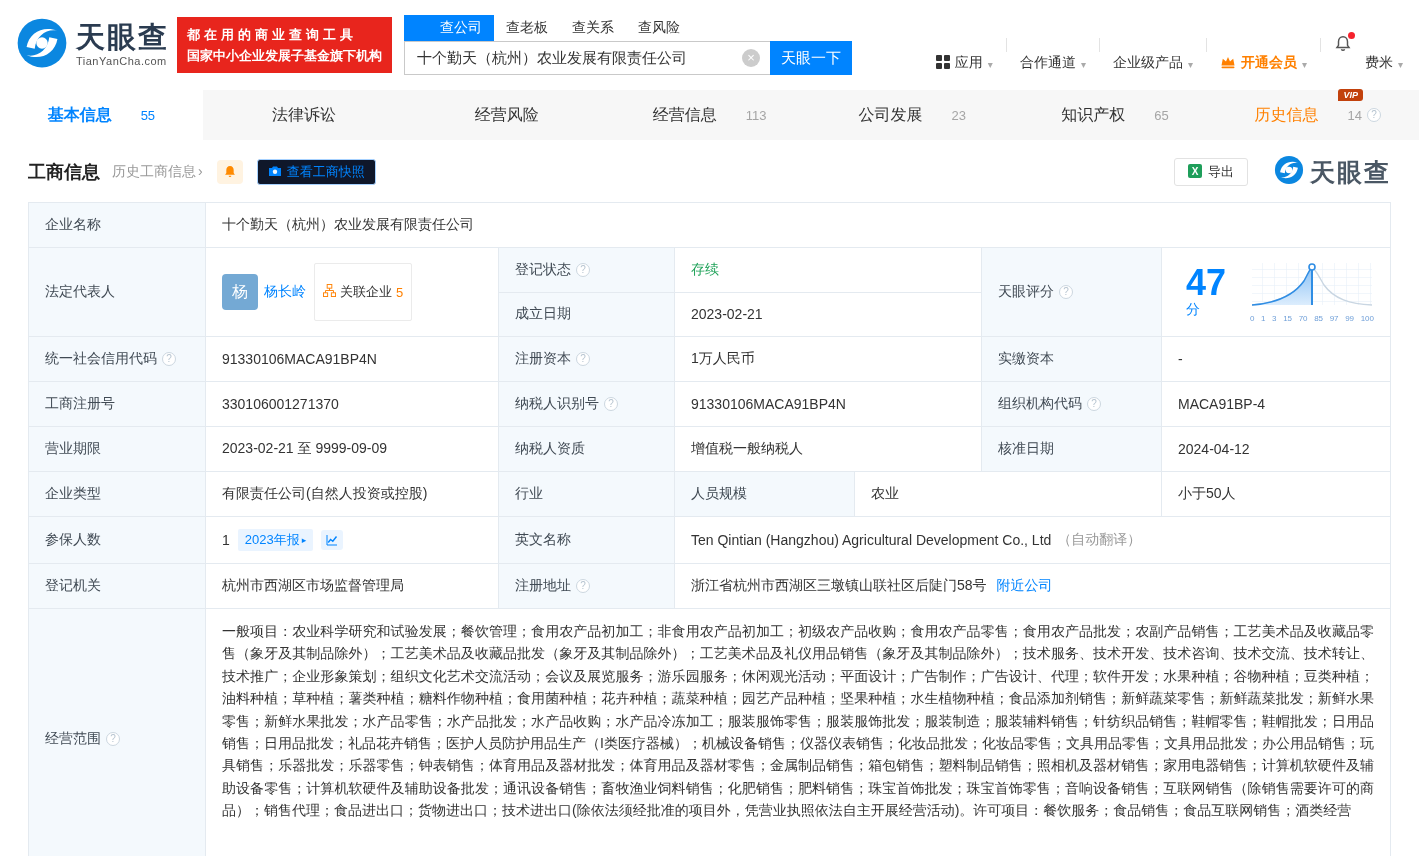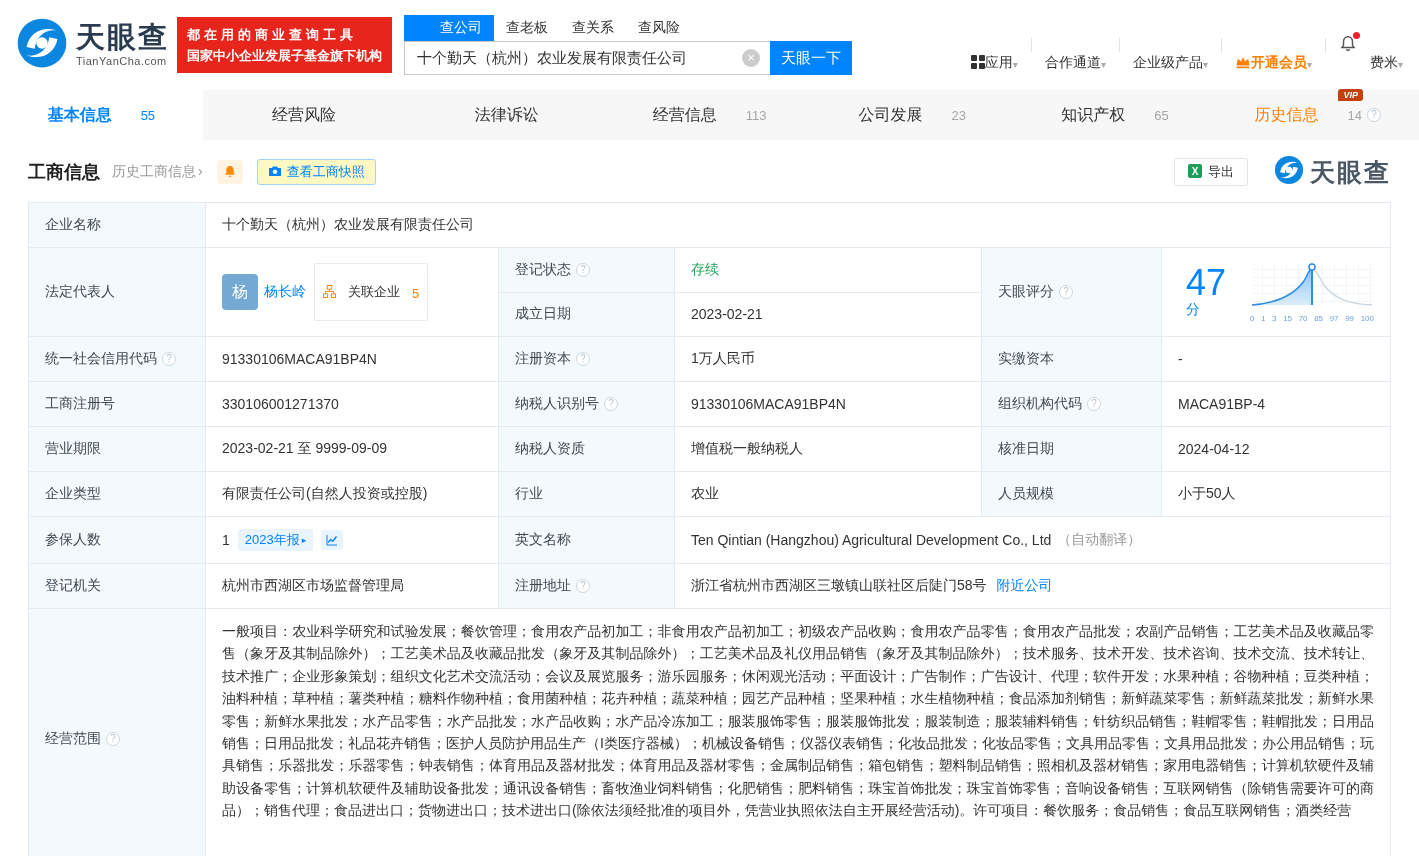--- a/index.html
+++ b/index.html
@@ -22,21 +22,21 @@
   .stab.active { background:#0084ff; color:#fff;padding-left:36px; }
   .sbar { display:flex; }
   .sin-wrap { position:relative; }
   .sinput { width:366px; height:34px; border:1px solid #c9c9c9; border-right:none;
             padding:0 34px 0 12px; font-size:15px; color:#333; outline:none; }
   .clear-x { position:absolute; right:10px; top:8px; width:18px; height:18px; border-radius:50%;
              background:#ccc; color:#fff; font-size:13px; line-height:18px; text-align:center; cursor:pointer; }
   .clear-x::after { content:"×"; }
   .sbtn { width:82px; height:34px; background:#0084ff; color:#fff; border:none; font-size:15px; cursor:pointer; }
   .nav { margin-left:auto; display:flex; align-items:center; gap:13px; font-size:14px; white-space:nowrap; }
-  .nav-item { display:flex; align-items:center; cursor:pointer;margin-top:36px; }
+  .nav-item { display:flex; align-items:center; gap:5px; cursor:pointer;margin-top:36px; }
   .caret::after { content:"▾"; font-size:10px; color:#aaa; }
   .nav-sep { width:1px; height:14px; background:#e3e3e3; }
   .vip-link { color:#ff8000; font-weight:bold; }
   .bell-wrap { position:relative; cursor:pointer; }
   .red-dot { position:absolute; top:-3px; right:-3px; width:7px; height:7px; border-radius:50%; background:#f5222d; }
   
   .tabbar { display:flex; background:#f7f7f7; height:50px; }
   .tab { flex:1; display:flex; align-items:center; justify-content:center; gap:5px;
          font-size:16px; color:#333; cursor:pointer; }
   .tab .cnt { font-size:13px; color:#a5a5a5;padding-left:24px; }
@@ -50,21 +50,21 @@
            font-size:10px; line-height:12px; text-align:center; color:#b6c4d0; background:#fff; cursor:pointer; }
   .qmark::after { content:"?"; }
   
   .sechdr { display:flex; align-items:center; padding:15px 28px 13px; }
   .sec-title { font-size:18px; font-weight:bold; color:#222; }
   .sec-hist { margin-left:12px; font-size:14px; color:#999; cursor:pointer; }
   .chev::after { content:"›"; margin-left:2px; }
   .bell-badge { margin-left:14px; width:26px; height:24px; background:#fff3e1; border-radius:4px;
                 display:flex; align-items:center; justify-content:center; cursor:pointer; }
   .snap-btn { margin-left:14px; display:flex; align-items:center; gap:5px; border:1px solid #a6d1ff;
-              background:#fef9c3; color:#0084ff; font-size:13px; height:26px; padding:0 10px;
+              background:#0f172a; color:#0084ff; font-size:13px; height:26px; padding:0 10px;
               border-radius:3px; cursor:pointer; }
   .exp-btn { margin-left:auto; display:flex; align-items:center; gap:6px; border:1px solid #e2e2e2;
              background:#fff; font-size:13px; color:#333; height:28px; padding:0 13px; border-radius:3px; cursor:pointer; }
   .wm { display:flex; align-items:center; gap:6px; margin-left:26px; }
   .wm-text { font-size:25px; font-weight:bold; color:#4a5764; letter-spacing:2px; }
   
   .tbl { margin:0 28px; border:1px solid #e4eaf0; font-size:14px; }
   .row { display:flex; border-bottom:1px solid #e4eaf0; }
   .row:last-child { border-bottom:none; }
   .cell { padding:12px 16px; display:flex; align-items:center; border-right:1px solid #e4eaf0; min-height:44px; }
@@ -74,27 +74,27 @@
   .grow { flex:1; }
   .r2 { height:89px; }
   .r2 .cell { min-height:0; }
   .subgrid { width:483px; display:flex; flex-direction:column; border-right:1px solid #e4eaf0; }
   .subrow { display:flex; flex:1; }
   .subrow:first-child { border-bottom:1px solid #e4eaf0; }
   .subrow .cell:last-child { border-right:none; }
   .avatar { width:36px; height:36px; background:#74a9d4; border-radius:4px; color:#fff; font-size:16px;
             display:flex; align-items:center; justify-content:center; cursor:pointer; flex:none; }
   .lk { color:#0084ff; cursor:pointer; text-decoration:none; }
-  .badge-rel { display:flex; align-items:flex-end; gap:12px; border:1px solid #ebebeb; padding:19px 8px;
+  .badge-rel { display:flex; align-items:center; gap:4px; border:1px solid #ebebeb; padding:19px 8px;
                font-size:13px; color:#333; border-radius:2px; cursor:pointer; white-space:nowrap; }
   .badge-rel .n { color:#ff8000; }
   .green { color:#21a35a; }
   .gray { color:#999; }
   .score-cell { gap:14px; padding-left:24px; }
-  .score-num { color:#0084ff; font-weight:normal; font-size:36px; line-height:1; }
+  .score-num { color:#0084ff; font-weight:bold; font-size:36px; line-height:1; }
   .score-unit { color:#0084ff; font-size:14px; }
   .axis { display:flex; justify-content:space-between; width:124px; font-size:8px; color:#6f9fd8; margin-top:2px; }
   .badge-yr { background:#eaf4ff; color:#0084ff; font-size:13px; padding:2px 7px; border-radius:2px;
               display:flex; align-items:center; cursor:pointer; }
   .arrow-r::after { content:"▸"; font-size:9px; margin-left:2px; }
   .icon-chart-box { width:22px; height:20px; background:#eaf4ff; border-radius:3px; margin-left:8px;
                     display:flex; align-items:center; justify-content:center; cursor:pointer; }
   .r-scope { min-height:259px; }
   .scope-cell { display:block; line-height:22.4px; text-align:justify; padding:11px 16px; color:#333; }
   .mr8 { margin-right:8px; } .ml6 { margin-left:6px; } .ml10 { margin-left:10px; }
@@ -183,24 +183,24 @@
     </span>
   </div>
 </div>
 
 <div class="tabbar">
   <div class="tab active">
     <span>基本信息</span>
     <span class="cnt">55</span>
   </div>
   <div class="tab">
+    <span>法律诉讼</span>
+  </div>
+  <div class="tab">
     <span>经营风险</span>
-  </div>
-  <div class="tab">
-    <span>法律诉讼</span>
   </div>
   <div class="tab">
     <span>经营信息</span>
     <span class="cnt">113</span>
   </div>
   <div class="tab">
     <span>公司发展</span>
     <span class="cnt">23</span>
   </div>
   <div class="tab">
@@ -373,22 +373,22 @@
     <div class="cell lbl w-l2">纳税人资质</div>
     <div class="cell w-v2">增值税一般纳税人</div>
     <div class="cell lbl w-l3">核准日期</div>
     <div class="cell grow">2024-04-12</div>
   </div>
 
   <div class="row">
     <div class="cell lbl w-l1">企业类型</div>
     <div class="cell w-v1">有限责任公司(自然人投资或控股)</div>
     <div class="cell lbl w-l2">行业</div>
+    <div class="cell lbl w-l3">人员规模</div>
     <div class="cell w-v2">农业</div>
-    <div class="cell lbl w-l3">人员规模</div>
     <div class="cell grow">小于50人</div>
   </div>
 
   <div class="row">
     <div class="cell lbl w-l1">参保人数</div>
     <div class="cell w-v1">
       <span class="mr8">1</span>
       <span class="badge-yr arrow-r">2023年报</span>
       <span class="icon-chart-box">
         <svg width="12" height="12" viewBox="0 0 12 12">

